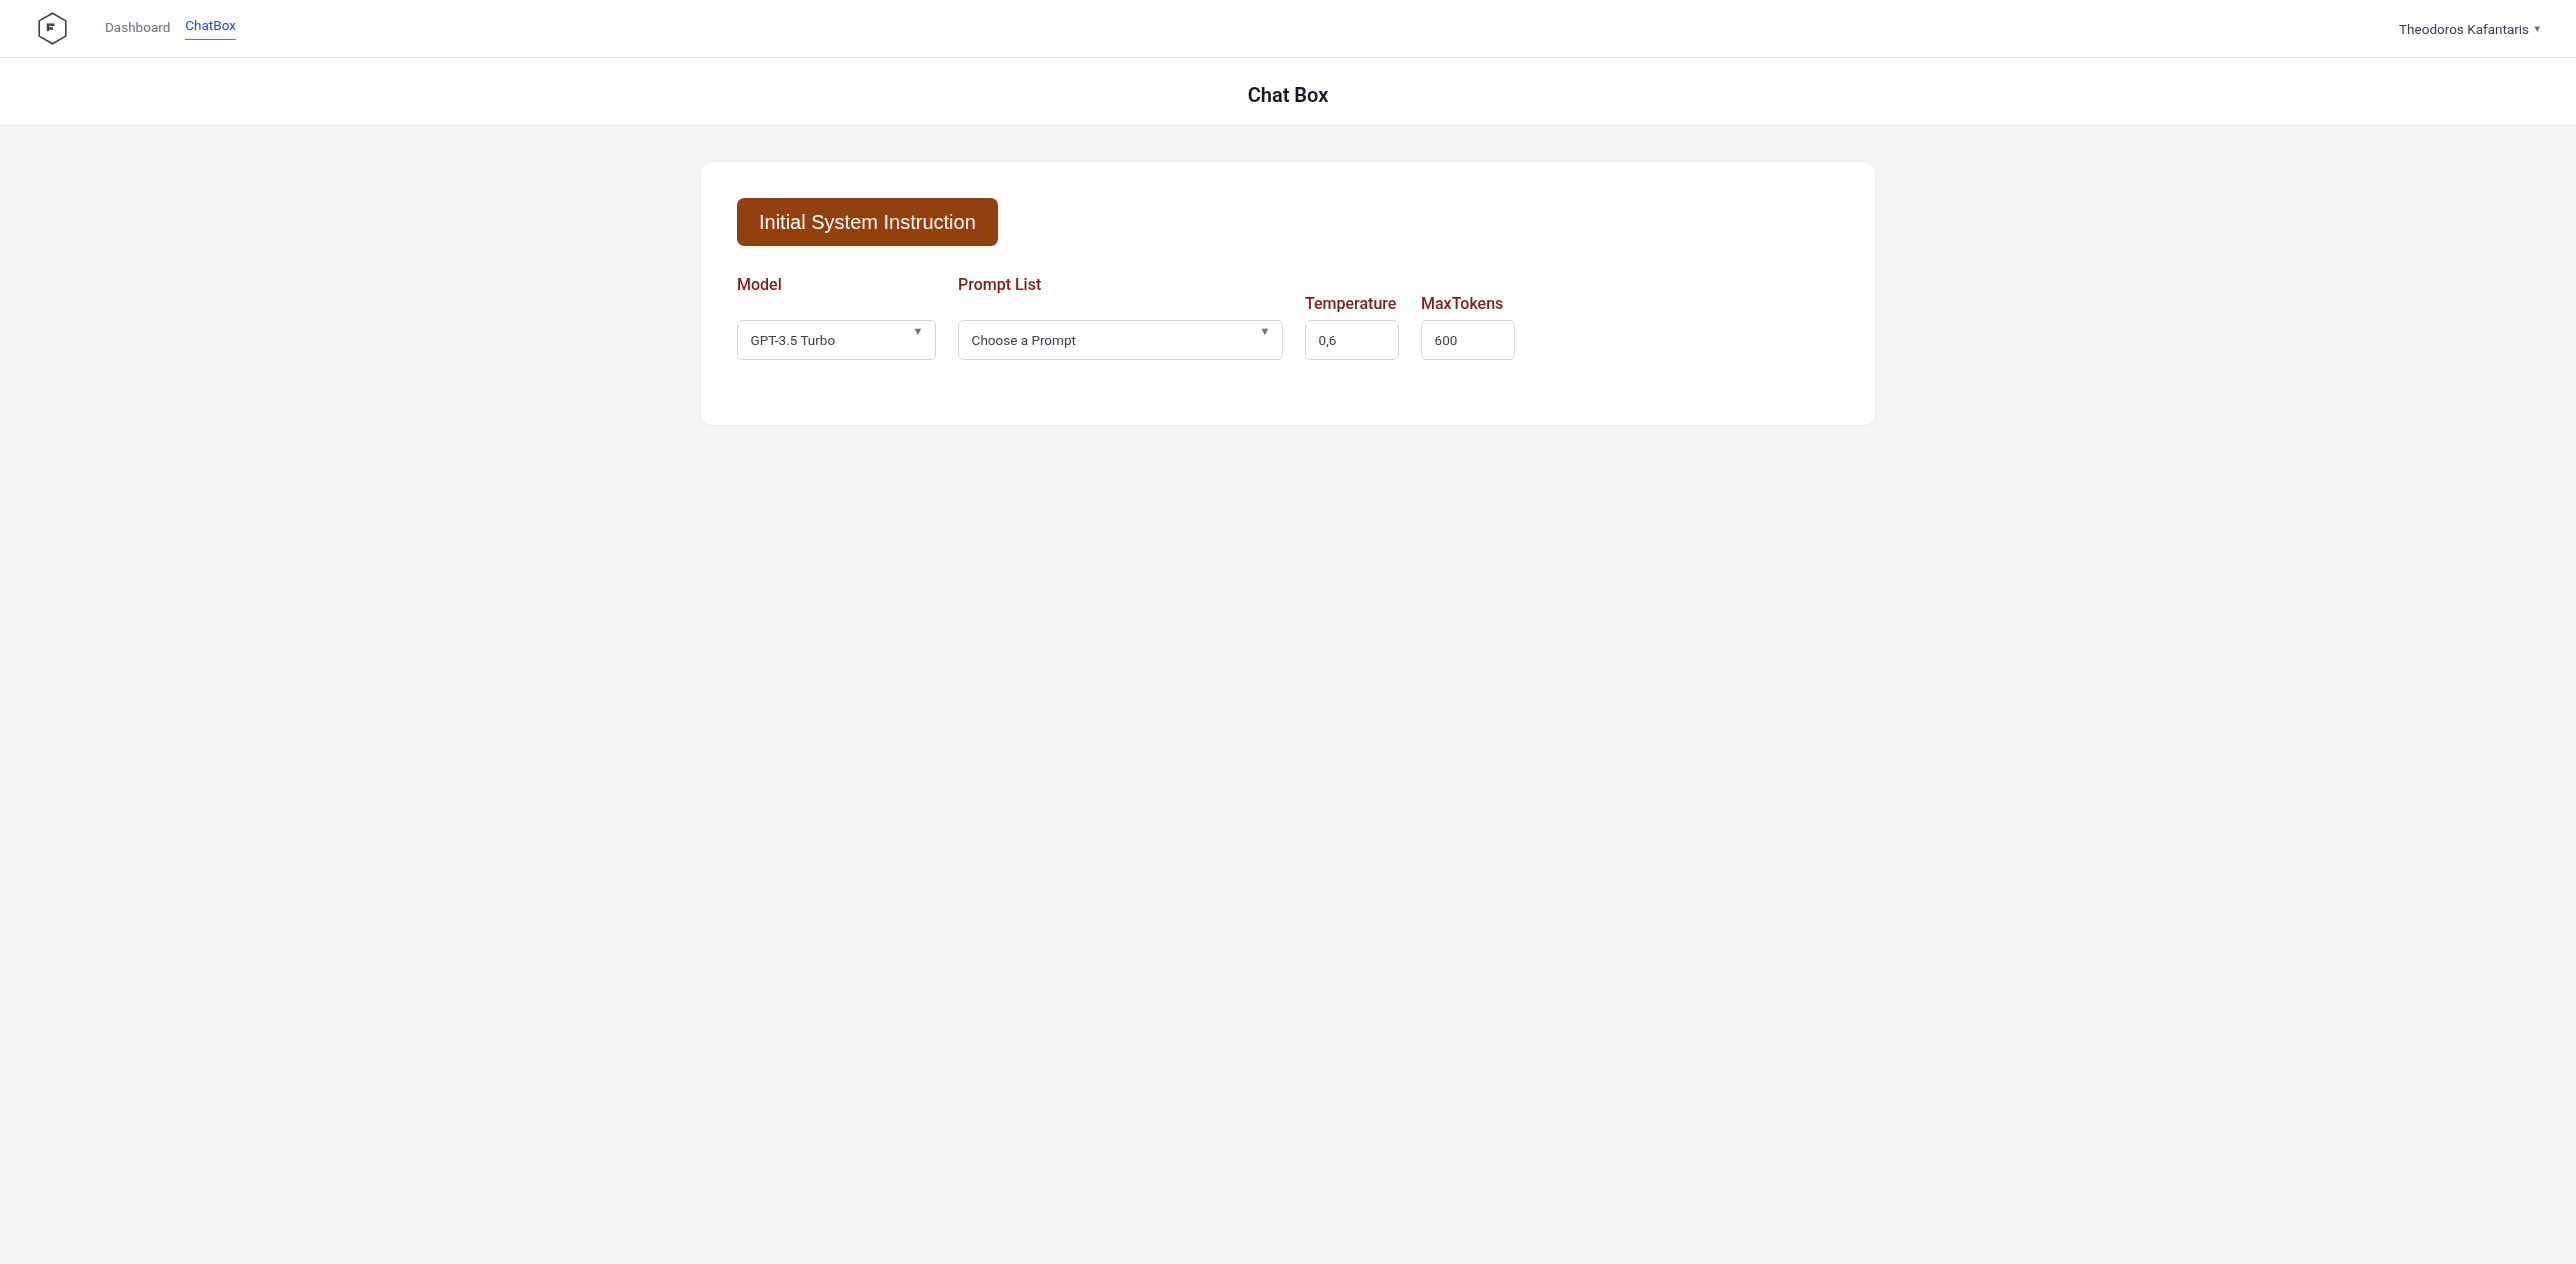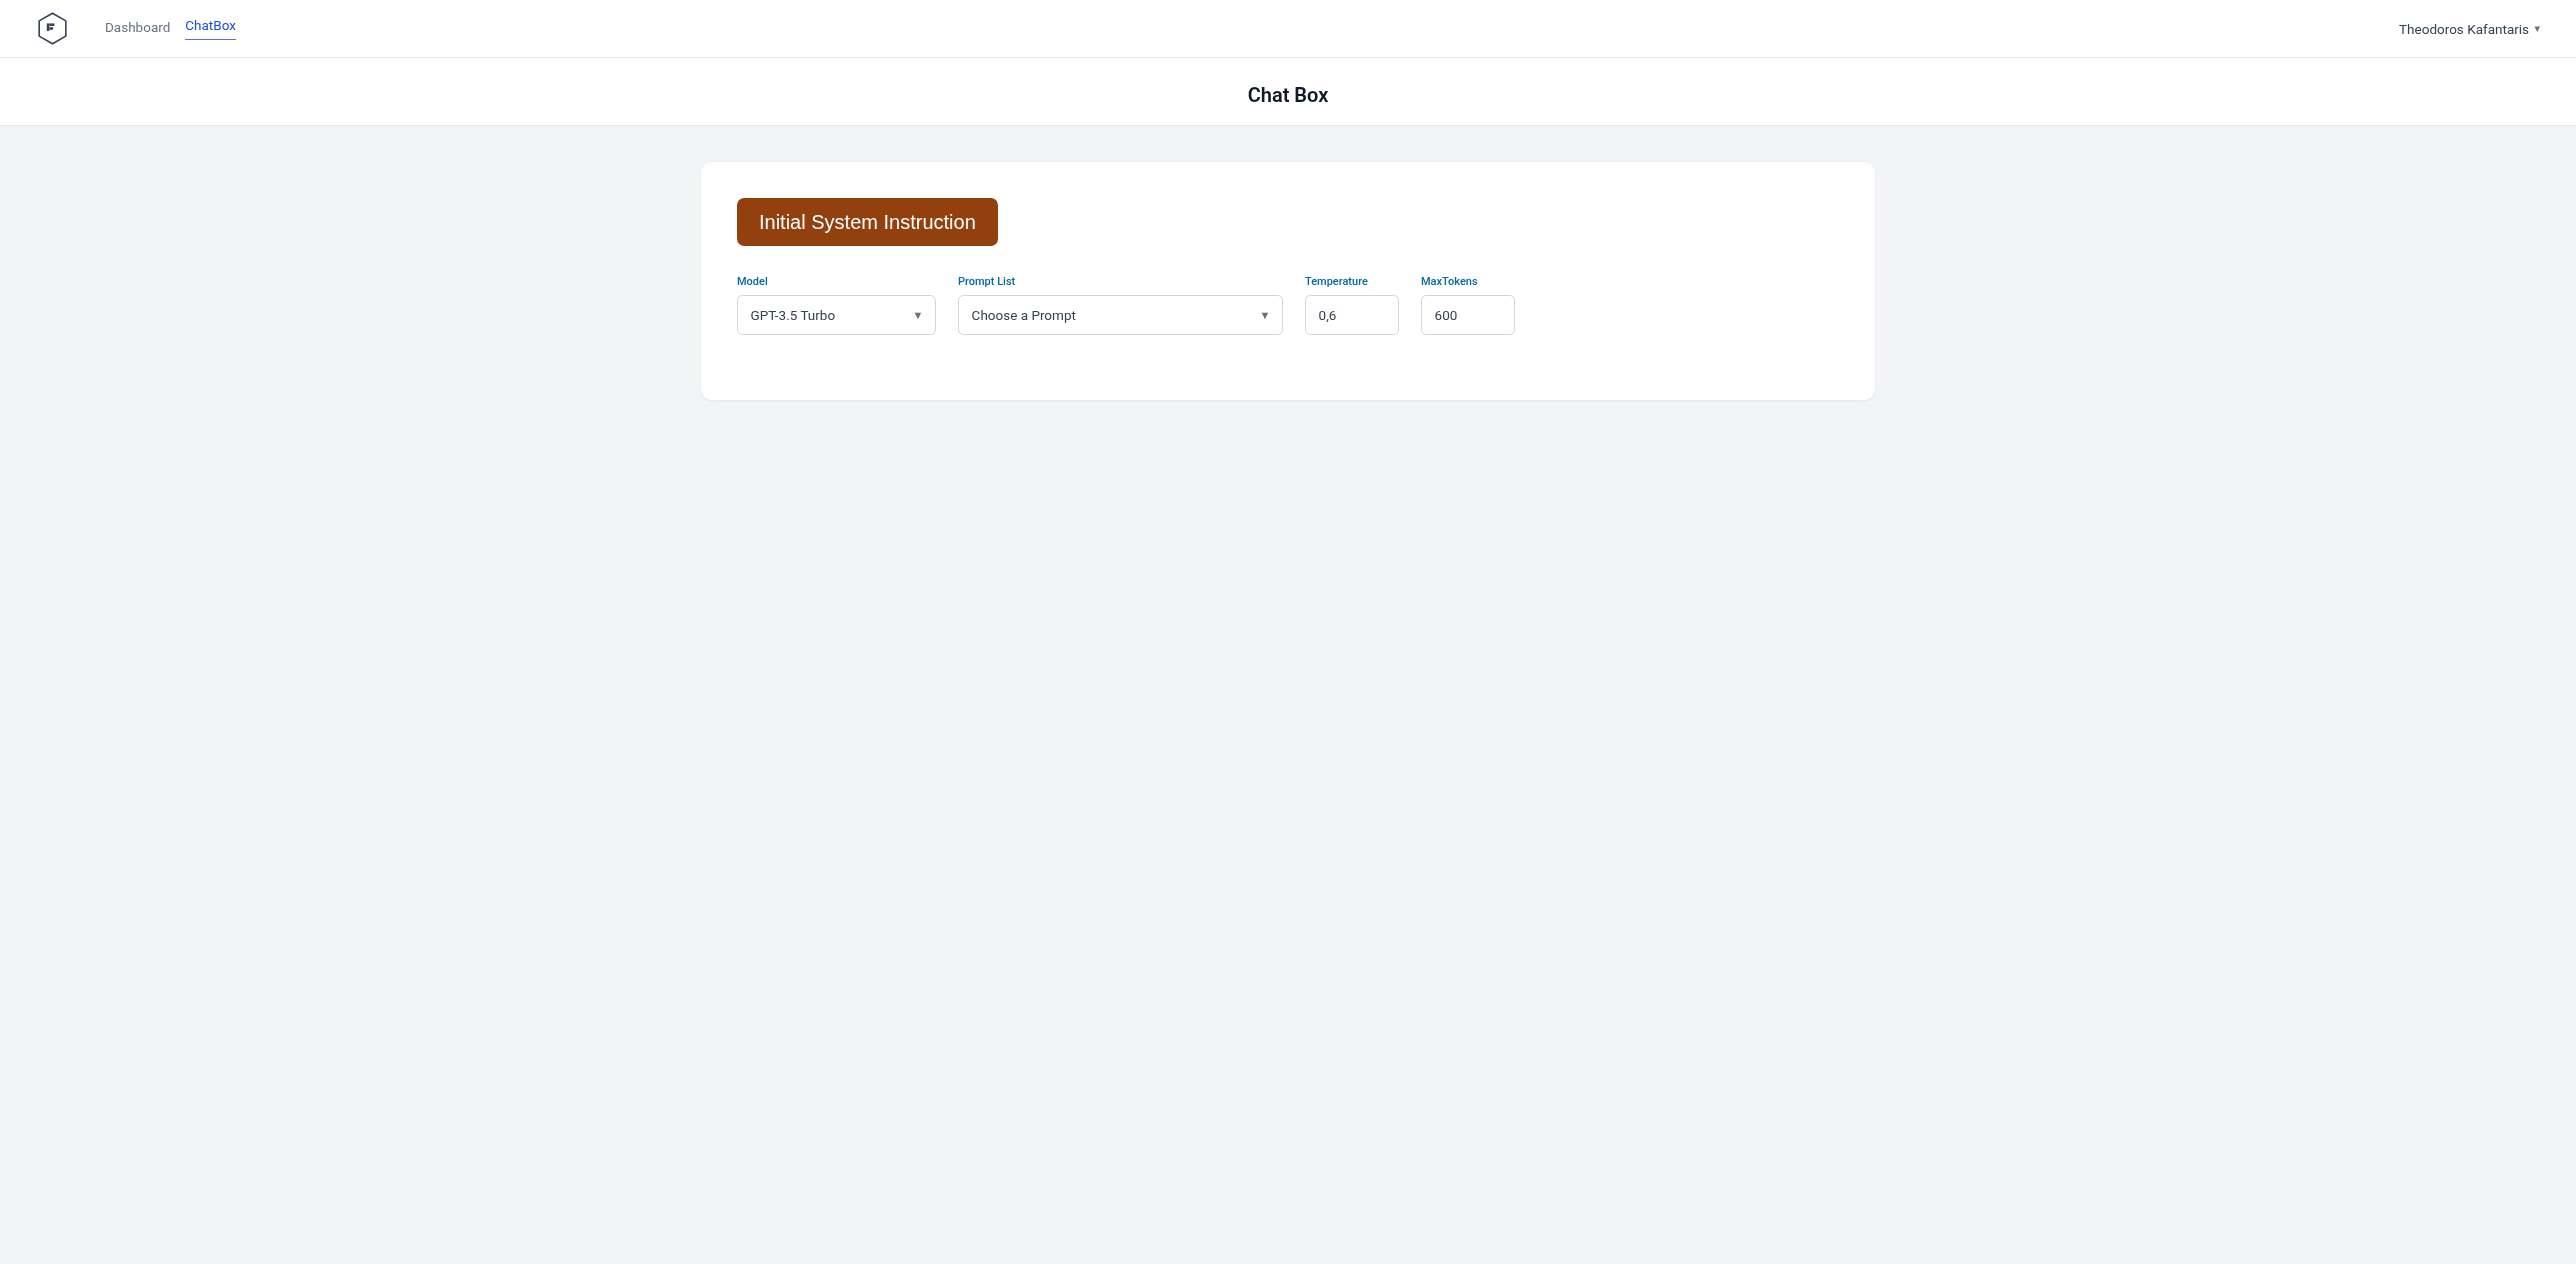--- a/index.html
+++ b/index.html
@@ -165,41 +165,42 @@
       margin-bottom: 29px;
     }
 
     .control-group {
       display: flex;
       flex-direction: column;
       gap: 7.2px;
     }
 
     .control-label {
-      font-size: 11px;
+      font-size: 16px;
       font-weight: 500;
-      color: #0369a1;
+      color: #7f1d1d;
     }
 
     .select-wrapper {
       position: relative;
     }
 
     .select-input {
       appearance: none;
       -webkit-appearance: none;
       border: 0.9px solid #d1d5db;
       border-radius: 5.4px;
       padding: 11px 36px 11px 12.6px;
       font-size: 13.5px;
       color: #374151;
       background: #ffffff;
       cursor: pointer;
       outline: none;
       font-family: inherit;
+      margin-top: 19px;
     }
 
     .select-input.model-select {
       width: 199px;
     }
 
     .select-input.prompt-select {
       width: 325px;
     }
 

